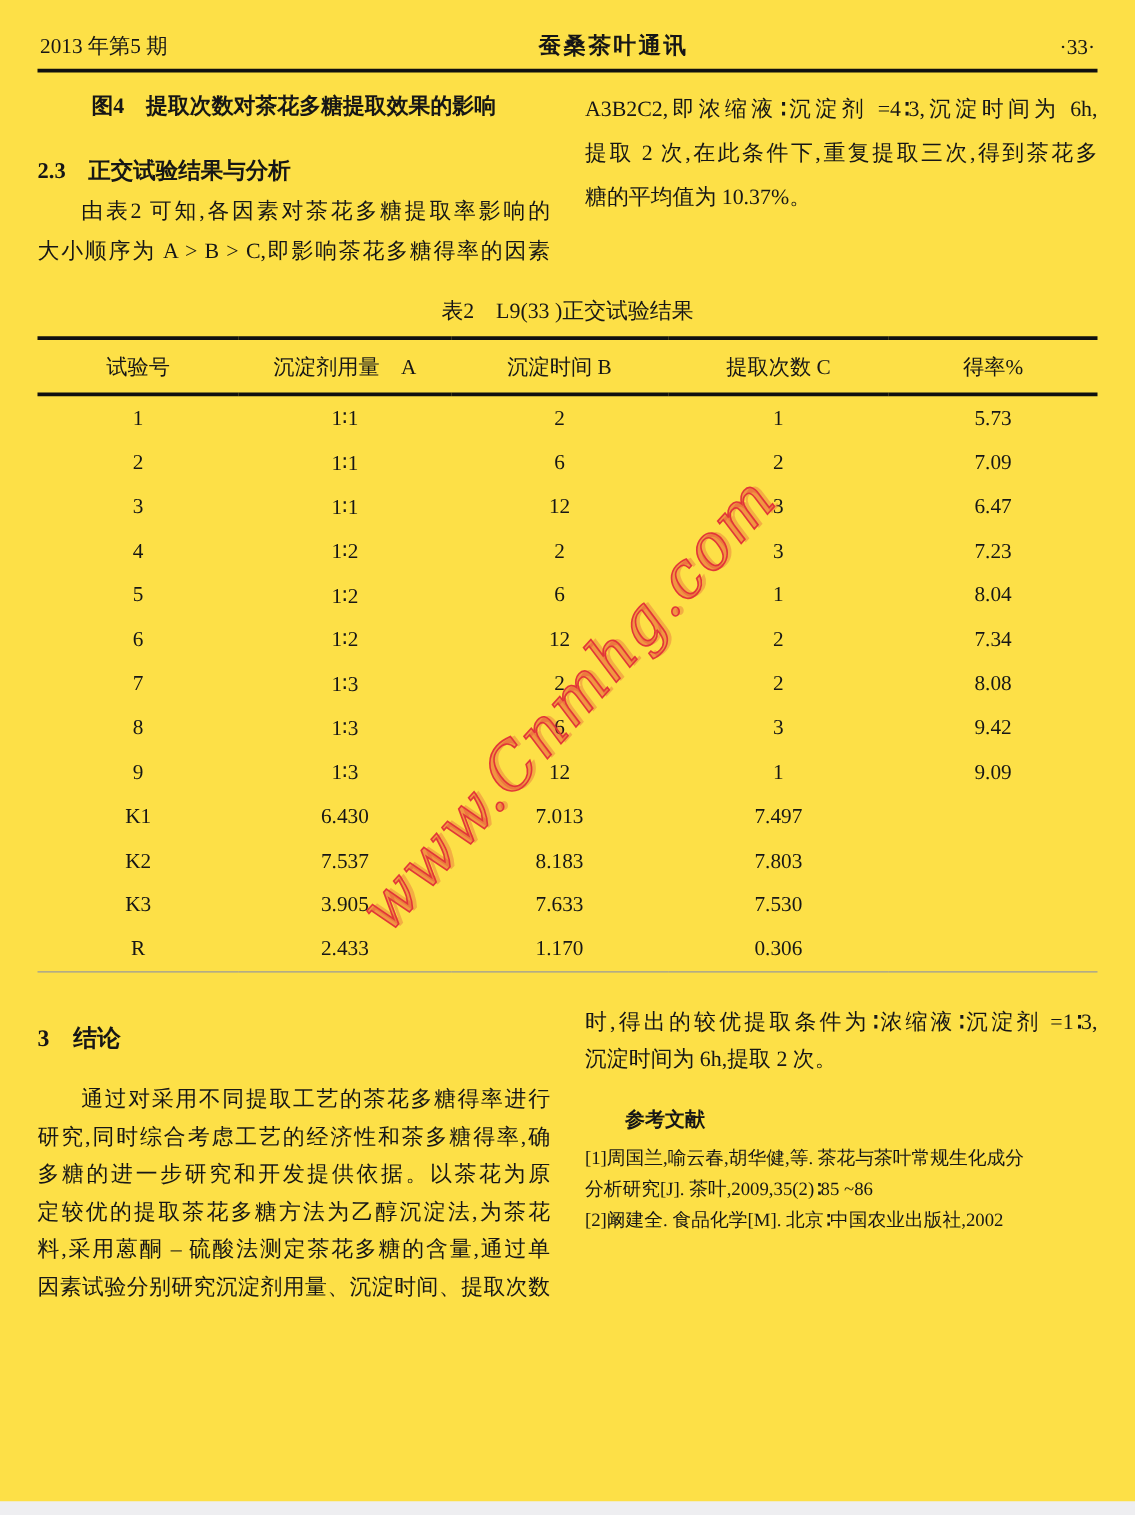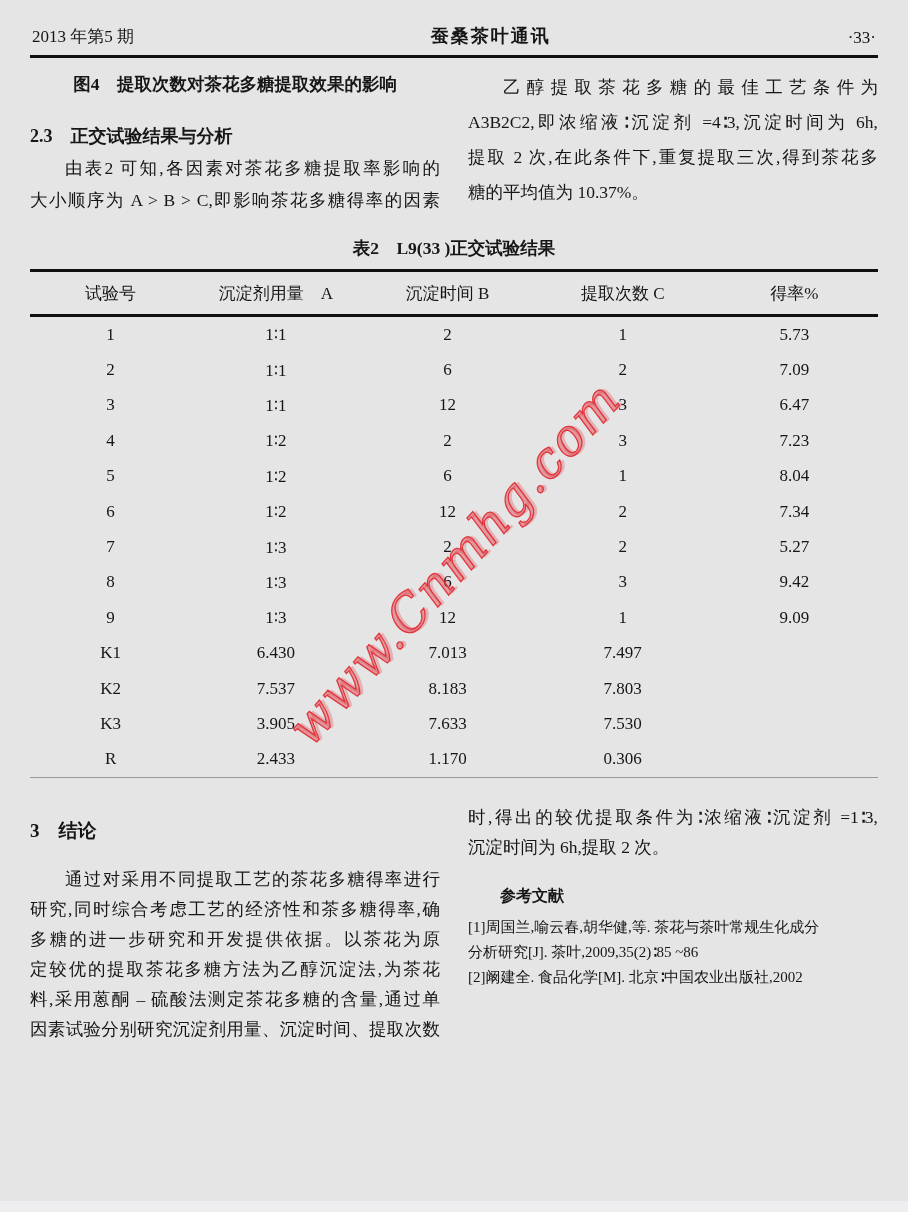--- a/index.html
+++ b/index.html
@@ -1,19 +1,19 @@
 <!DOCTYPE html>
 <html><head>
 <meta charset="utf-8">
 <style>
   html,body{margin:0;padding:0;background:#ffffff;}
   .page{
     position:relative;
     width:908px;height:1212px;
-    background:#e5e5e5;
+    background:#fde047;
     font-family:"Liberation Serif","DejaVu Serif",serif;
     color:#161616;
     overflow:hidden;
   }
   .inner{padding:0 30px;}
   
   .phead{
     display:flex;justify-content:space-between;align-items:flex-end;
     padding:24px 2px 7px 2px;
     border-bottom:3px solid #101010;
@@ -24,21 +24,21 @@
   .cols{display:flex;gap:28px;margin-top:12px;}
   .col{flex:1 1 0;min-width:0;}
   .line{font-size:17.5px;line-height:32px;}
   .tr-line{line-height:35px;}
   .bt-line{line-height:30px;}
   .ind{text-indent:2em;}
   .jfull{text-align:justify;text-align-last:justify;}
   .fig-caption{font-weight:bold;font-size:17.5px;text-align:center;margin:2px 0 28px 0;}
   .sec-head{font-weight:bold;font-size:18px;margin:10px 0 4px 0;}
   
-  .tbl-title{text-align:center;font-weight:bold;font-size:17.5px;margin:20px 0 0 0;}
+  .tbl-title{text-align:center;font-weight:normal;font-size:17.5px;margin:20px 0 0 0;}
   table.otable{
     width:100%;border-collapse:collapse;margin-top:9px;
     border-top:3px solid #101010;
     border-bottom:1px solid #9a9a9a;
   }
   .otable th{
     font-weight:normal;font-size:17px;height:40px;
     border-bottom:3px solid #101010;text-align:center;
   }
   .otable td{text-align:center;font-size:17px;height:35.4px;padding:0;}
@@ -73,21 +73,20 @@
     </div>
 
     <div class="cols">
       <div class="col">
         <div class="fig-caption">图4　提取次数对茶花多糖提取效果的影响</div>
         <div class="sec-head">2.3　正交试验结果与分析</div>
         <div class="line ind jfull">由表2 可知,各因素对茶花多糖提取率影响的</div>
         <div class="line jfull">大小顺序为 A &gt; B &gt; C,即影响茶花多糖得率的因素</div>
       </div>
       <div class="col">
-        <div class="line tr-line ind jfull">乙醇提取茶花多糖的最佳工艺条件为</div>
         <div class="line tr-line jfull">A3B2C2,即浓缩液∶沉淀剂 =4∶3,沉淀时间为 6h,</div>
         <div class="line tr-line jfull">提取 2 次,在此条件下,重复提取三次,得到茶花多</div>
         <div class="line tr-line">糖的平均值为 10.37%。</div>
       </div>
     </div>
 
     <div class="tbl-title">表2　L9(33 )正交试验结果</div>
     <table class="otable">
       <colgroup>
         <col style="width:19%">
@@ -146,21 +145,21 @@
             <td>1∶2</td>
             <td>12</td>
             <td>2</td>
             <td>7.34</td>
           </tr>
           <tr>
             <td>7</td>
             <td>1∶3</td>
             <td>2</td>
             <td>2</td>
-            <td>5.27</td>
+            <td>8.08</td>
           </tr>
           <tr>
             <td>8</td>
             <td>1∶3</td>
             <td>6</td>
             <td>3</td>
             <td>9.42</td>
           </tr>
           <tr>
             <td>9</td>

